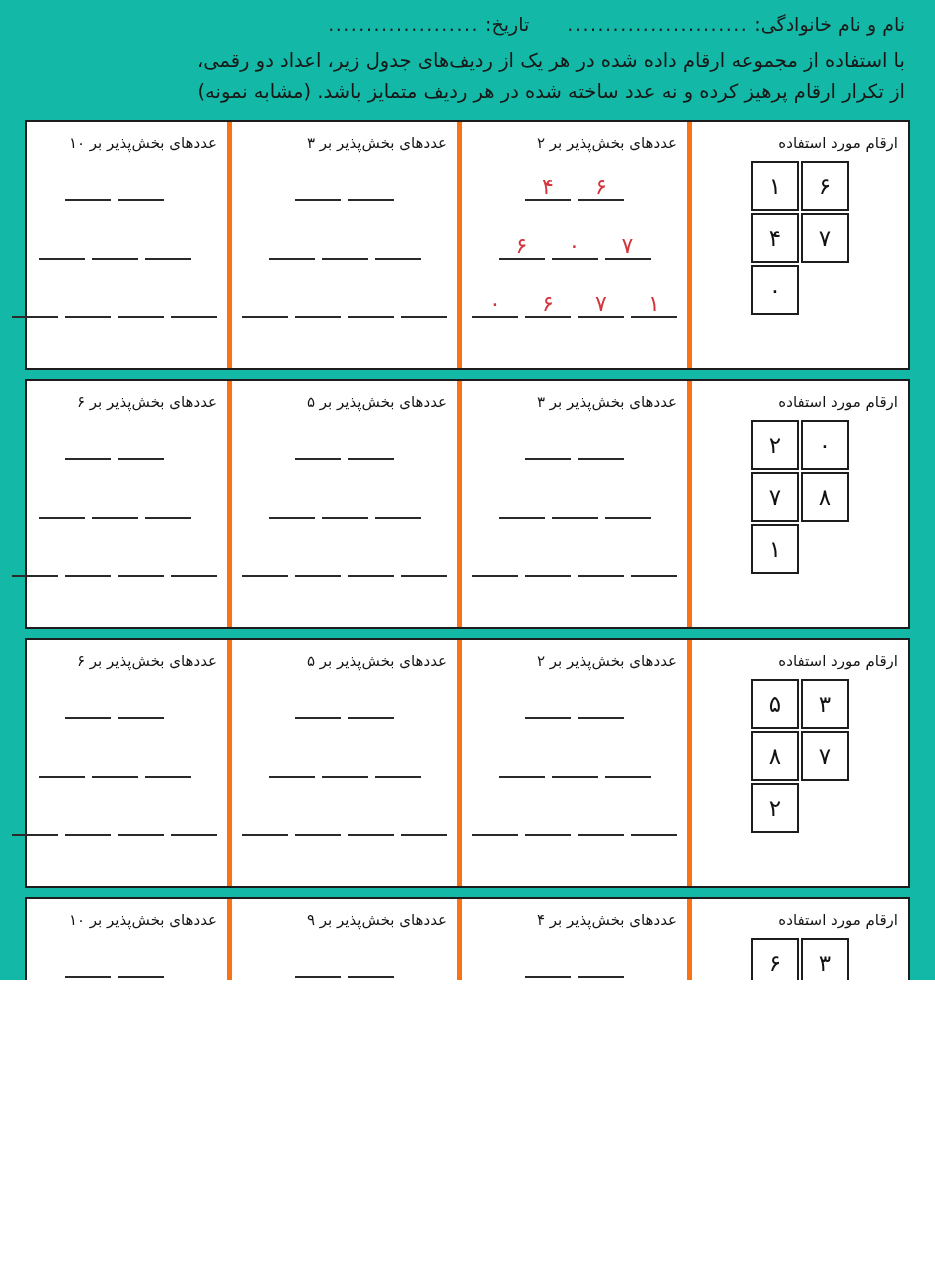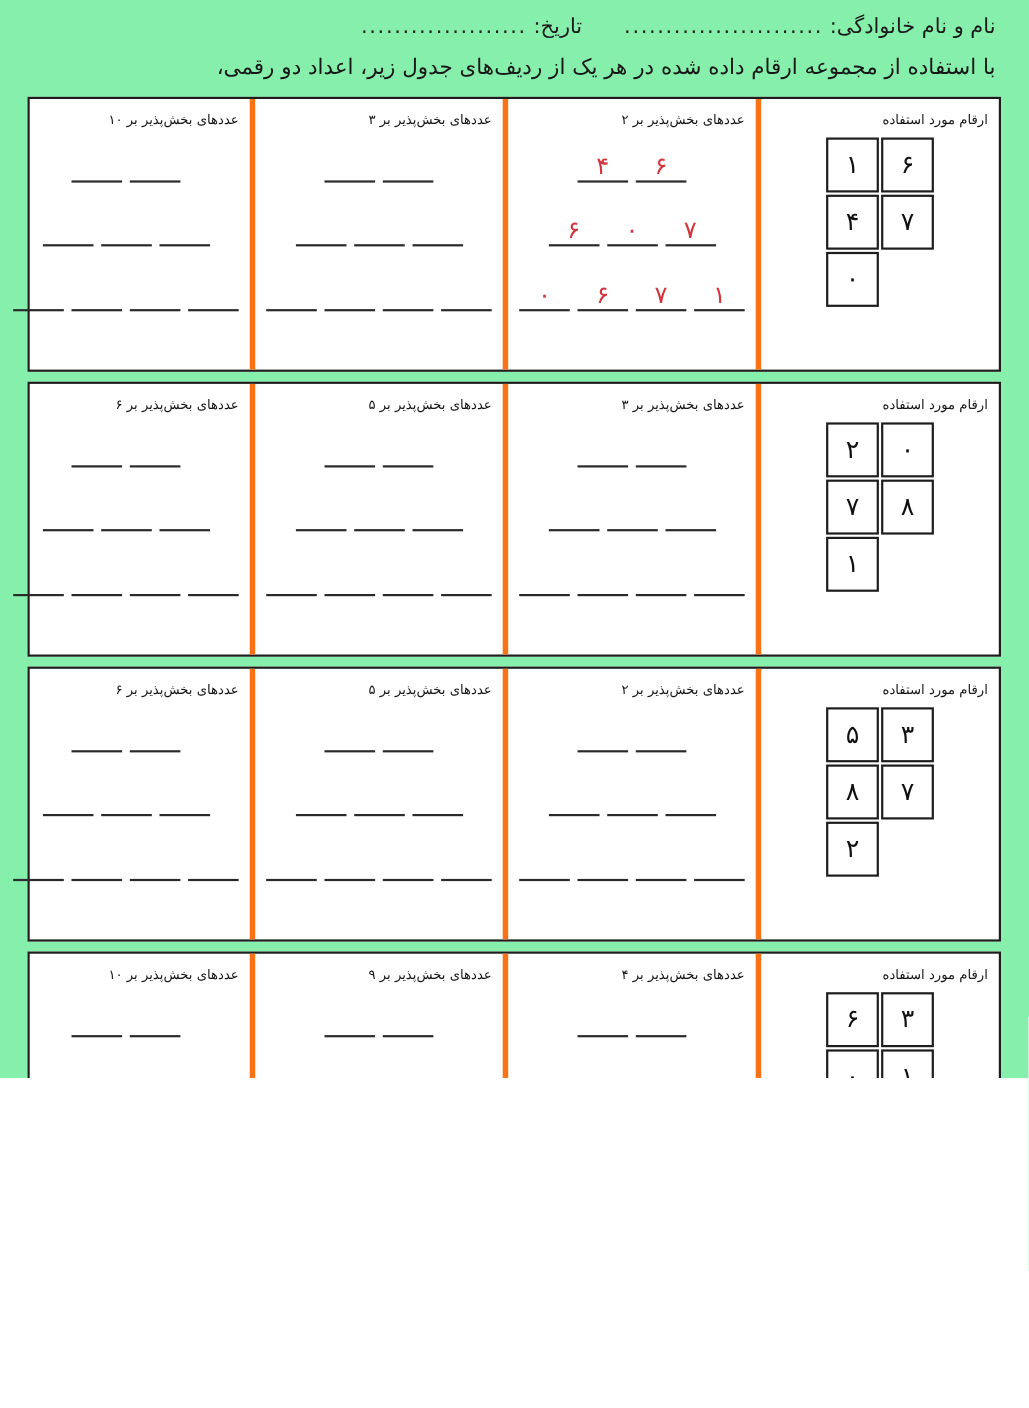--- a/index.html
+++ b/index.html
@@ -6,21 +6,21 @@
   html, body {
     margin: 0; padding: 0;
     width: 935px; height: 1280px;
     background: #ffffff;
     font-family: "DejaVu Sans", "Liberation Sans", sans-serif;
     color: #1a1a1a;
   }
   .page {
     position: relative;
     width: 935px; height: 980px;
-    background: #86efac;
+    background: #14b8a6;
     overflow: hidden;
   }
 
   
   .header-line {
     direction: rtl;
     text-align: right;
     padding: 14px 30px 0 30px;
     font-size: 19px;
     line-height: 1.1;
@@ -64,21 +64,21 @@
   .cell {
     flex: 0 0 221px;
     border-left: 5px solid #f97316;
     position: relative;
     padding: 12px 10px 10px 10px;
   }
   .cell:last-child { border-left: none; }
 
   .cell-title {
     text-align: right;
-    font-size: 12px;
+    font-size: 15px;
     line-height: 1.25;
     color: #141414;
     white-space: nowrap;
     margin-bottom: 4px;
   }
 
   
   .digits-wrap {
     margin-top: 6px;
     display: flex;
@@ -142,20 +142,21 @@
     </span>
     <span class="hdr-gap"></span>
     <span class="hdr-field">
       <span class="hdr-label">تاریخ:</span>
       <span class="hdr-dots">....................</span>
     </span>
   </div>
 
   <div class="instructions">
     <p>با استفاده از مجموعه ارقام داده شده در هر یک از ردیف‌های جدول زیر، اعداد دو رقمی،</p>
+    <p>از تکرار ارقام پرهیز کرده و نه عدد ساخته شده در هر ردیف متمایز باشد. (مشابه نمونه)</p>
   </div>
 
   <div class="sheet" id="sheet">
       <div class="qrow">
         <div class="cell">
           <div class="cell-title">ارقام مورد استفاده</div>
           <div class="digits-wrap">
             <div class="digit-line">
               <div class="digit-box">۶</div>
               <div class="digit-box">۱</div>

